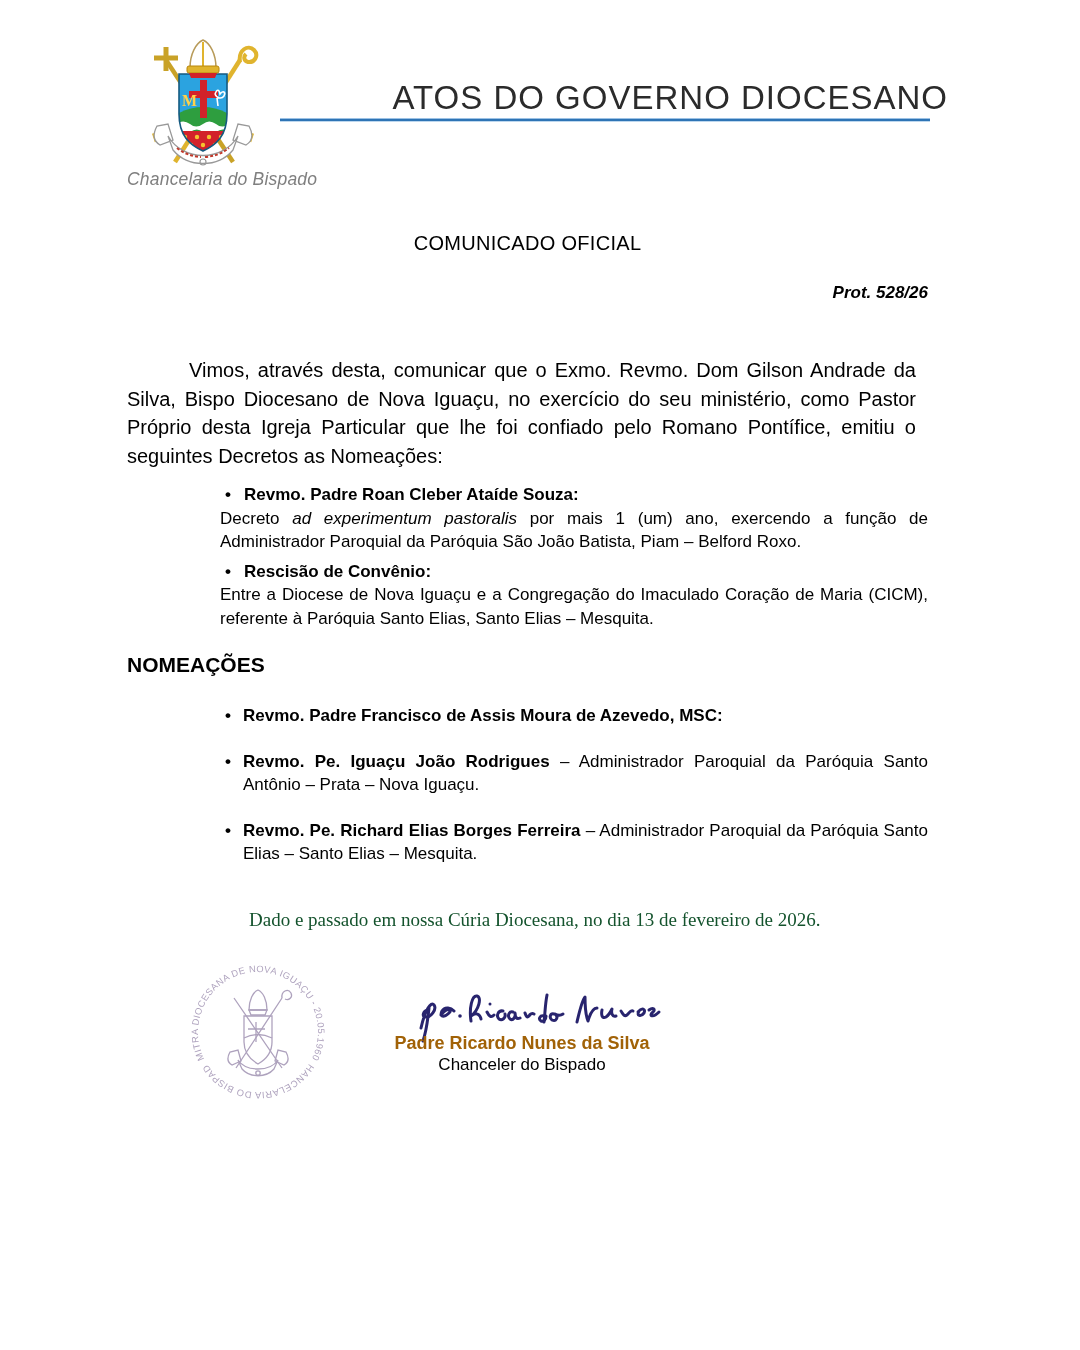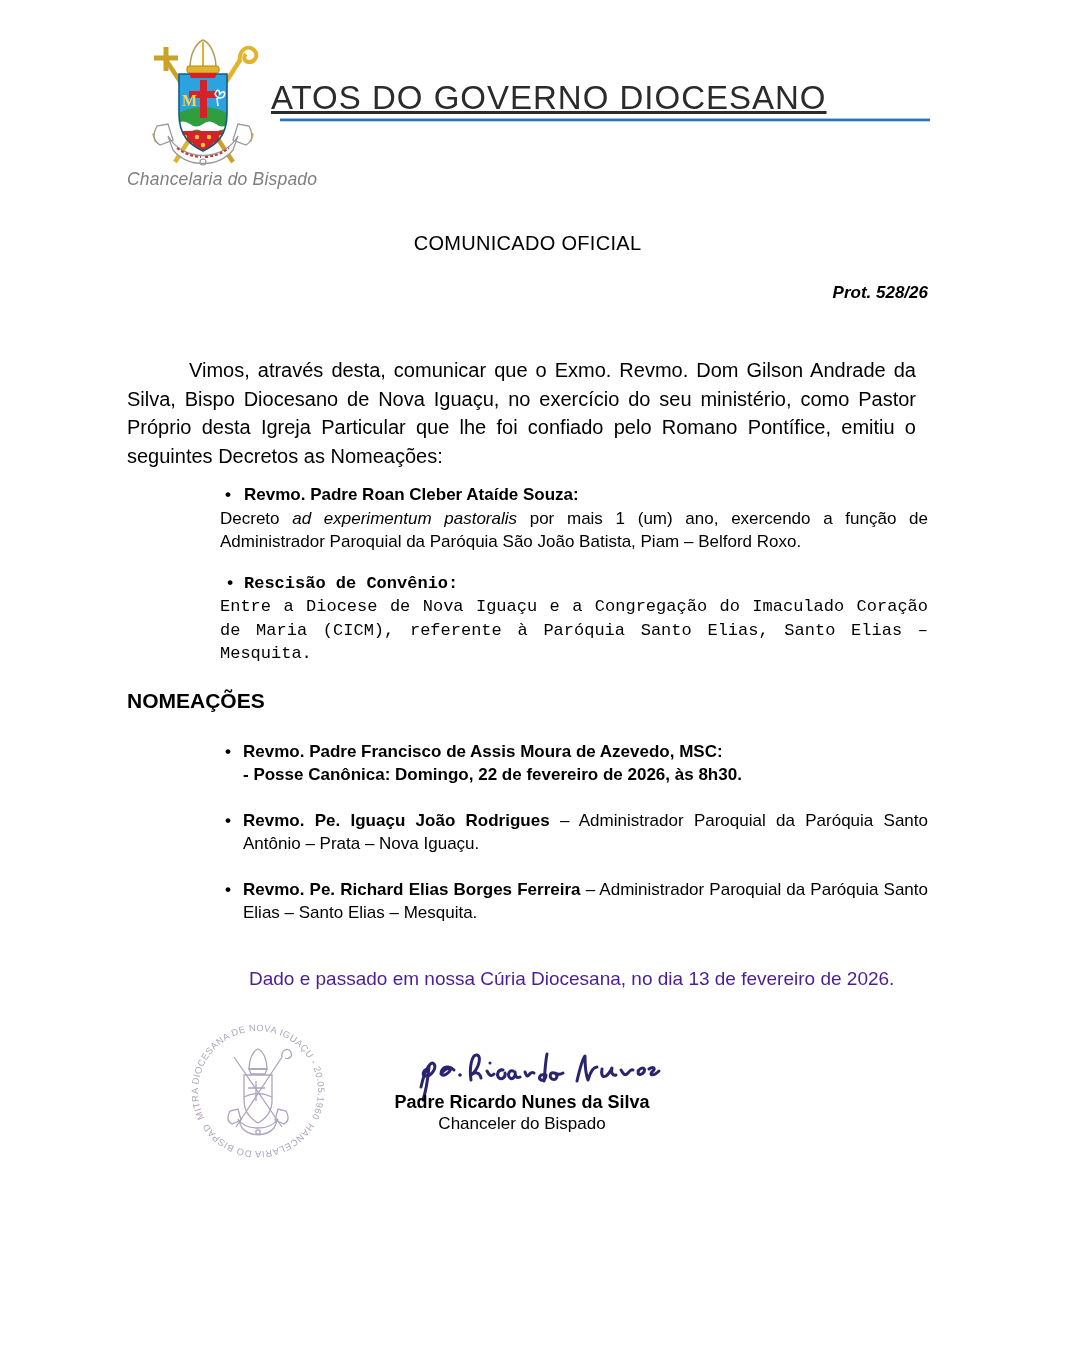--- a/index.html
+++ b/index.html
@@ -14,57 +14,57 @@
     padding:0 152px 0 127px;
   }
   
   .header{position:relative;height:210px;}
   .logo{position:absolute;left:16px;top:36px;width:120px;height:140px;}
   .logo-caption{
     position:absolute;left:0px;top:169px;
     font-size:17.5px;font-style:italic;color:#7f7f7f;letter-spacing:.2px;
   }
   .doc-title{
-    position:absolute;left:144px;top:80px;width:650px;
-    text-align:left;font-size:33px;font-weight:300;color:#2b2b2b;
-    letter-spacing:1px;line-height:1.1;white-space:nowrap;text-decoration:underline;
+    position:absolute;left:171px;top:80px;width:650px;
+    text-align:right;font-size:33px;font-weight:300;color:#2b2b2b;
+    letter-spacing:1px;line-height:1.1;white-space:nowrap;
   }
   .title-rule{
     position:absolute;left:153px;top:118px;width:650px;height:2px;
     background:#2e74b5;border-top:1px solid #9cc2e5;border-bottom:1px solid #bdd7ee;
   }
   
   .comunicado{margin-top:20px;text-align:center;font-size:20px;line-height:26px;letter-spacing:.3px;color:#000;}
   .prot{margin-top:26px;text-align:right;font-size:17px;font-weight:bold;line-height:22px;color:#000;font-style:italic;}
   .intro{
     margin:52px 12px 0 0;font-size:20px;line-height:28.5px;
     text-align:justify;text-indent:62px;color:#000;
   }
   .section-heading{margin-top:22px;font-size:21px;font-weight:bold;line-height:26px;color:#000;}
   .d-item{margin-left:93px;font-size:17px;line-height:23.5px;color:#000;}
   .d-item1{margin-top:13px;}
-  .d-item2{margin-top:18px;font-family:Liberation Mono, monospace;}
+  .d-item2{margin-top:6px;}
   .d-title{font-weight:bold;}
   .d-title .marker{display:inline-block;width:19px;margin-left:5px;font-weight:bold;}
   .d-body{margin:0;text-align:justify;}
   .nom-item{position:relative;margin-left:116px;font-size:17px;line-height:23.5px;color:#000;}
   .nom-item .marker{position:absolute;left:-18px;top:0;font-weight:bold;}
   .nom-item1{margin-top:26px;}
   .nom-item2{margin-top:22px;}
   .nom-item3{margin-top:22px;}
   .nom-name{font-weight:bold;}
   .nom-flow{margin:0;text-align:justify;}
   .posse{font-weight:bold;}
-  .closing{margin:42px 0 0 122px;font-size:19px;line-height:24px;color:#4c1d95;}
+  .closing{margin:42px 0 0 122px;font-size:19px;line-height:24px;color:#14532d;font-family:Liberation Serif, serif;}
   
   .footer{position:relative;height:216px;margin-top:8px;}
   .stamp{position:absolute;left:51px;top:12px;width:160px;height:160px;opacity:.85;}
   .signature{position:absolute;left:288px;top:44px;width:248px;height:60px;}
   .signer{position:absolute;left:240px;top:92px;width:310px;text-align:center;}
-  .signer-name{font-size:18px;font-weight:bold;line-height:22px;color:#000000;}
+  .signer-name{font-size:18px;font-weight:bold;line-height:22px;color:#a16207;}
   .signer-title{font-size:17px;line-height:22px;color:#000;}
   .stamp-text{font-family:"Liberation Sans", sans-serif;font-size:9.3px;letter-spacing:.5px;fill:#a092b2;}
 </style>
 </head>
 <body>
 
 <div class="page">
 
   <div class="header">
 
@@ -139,21 +139,20 @@
       <span class="marker">•</span><span>Rescisão de Convênio:</span>
     </div>
     <p class="d-body">Entre a Diocese de Nova Iguaçu e a Congregação do Imaculado Coração de Maria (CICM), referente à Paróquia Santo Elias, Santo Elias – Mesquita.</p>
   </div>
 
   <div class="section-heading">NOMEAÇÕES</div>
 
   <div class="nom-item nom-item1">
     <span class="marker">•</span>
     <div class="nom-name">Revmo. Padre Francisco de Assis Moura de Azevedo, MSC:</div>
-    <div class="posse">- Posse Canônica: Domingo, 22 de fevereiro de 2026, às 8h30.</div>
   </div>
 
   <div class="nom-item nom-item2">
     <span class="marker">•</span>
     <p class="nom-flow"><span class="nom-name">Revmo. Pe. Iguaçu João Rodrigues</span><span> – Administrador Paroquial da Paróquia Santo Antônio – Prata – Nova Iguaçu.</span></p>
   </div>
 
   <div class="nom-item nom-item3">
     <span class="marker">•</span>
     <p class="nom-flow"><span class="nom-name">Revmo. Pe. Richard Elias Borges Ferreira</span><span> – Administrador Paroquial da Paróquia Santo Elias – Santo Elias – Mesquita.</span></p>

